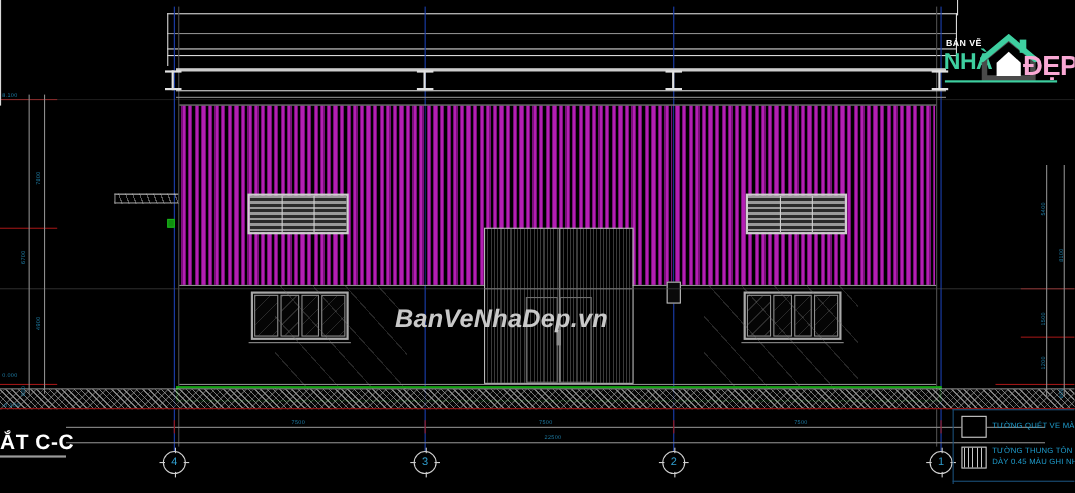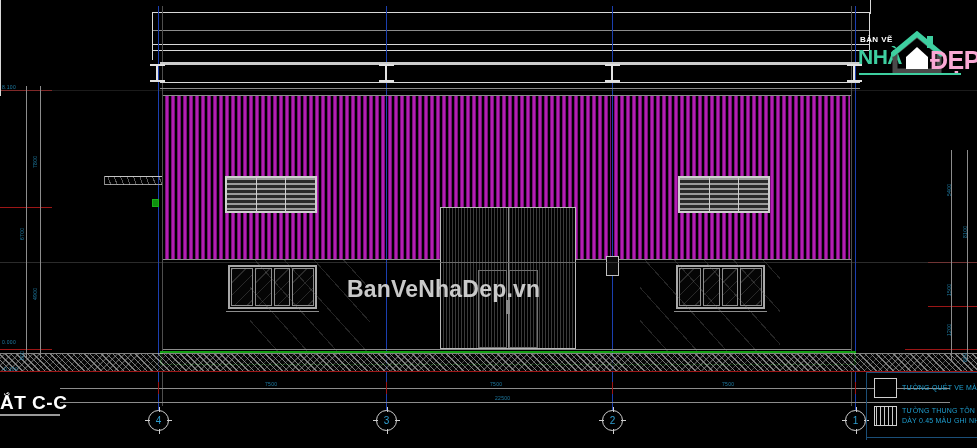--- a/index.html
+++ b/index.html
@@ -309,21 +309,21 @@
   </div>
   <div class="bubble" style="left:845px; top:410px;">
     <span>1</span>
     <span class="bub-tick-t"></span>
     <span class="bub-tick-b"></span>
   </div>
 
   <div class="sec-title" style="left:0px; top:392px;">ẮT C-C</div>
   <div class="sec-rule" style="left:0px; top:414px; width:60px;"></div>
 
-  <div class="wm-mid" style="left:347px; top:276px;">BanVeNhaDep.vn</div>
+  <div class="wm-mid" style="left:359px; top:276px;font-style:italic;">BanVeNhaDep.vn</div>
 
   <div class="abs" style="left:866px; top:372px; width:111px; height:68px; border-top:1px solid #1b4f78; border-left:1px solid #1b4f78;"></div>
 
   <div class="sw-plain" style="left:874px; top:378px; width:23px; height:20px;"></div>
   <div class="legtxt" style="left:902px; top:383px;">TƯỜNG QUÉT VE MÀU</div>
 
   <div class="sw-rib" style="left:874px; top:406px; width:23px; height:20px;"></div>
   <div class="legtxt" style="left:902px; top:406px;">TƯỜNG THUNG TÔN S</div>
   <div class="legtxt" style="left:902px; top:416px;">DÀY 0.45 MÀU GHI NH</div>
 

